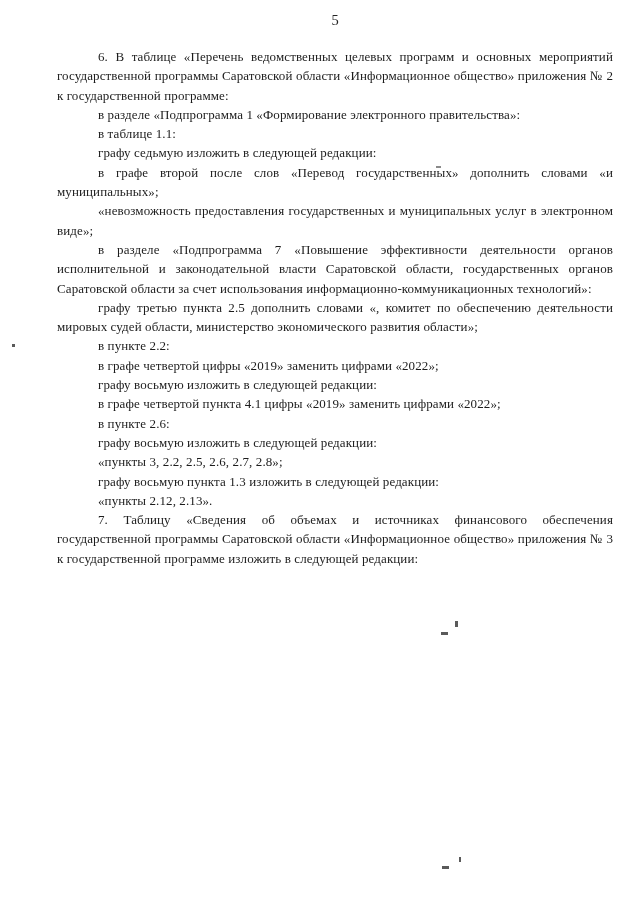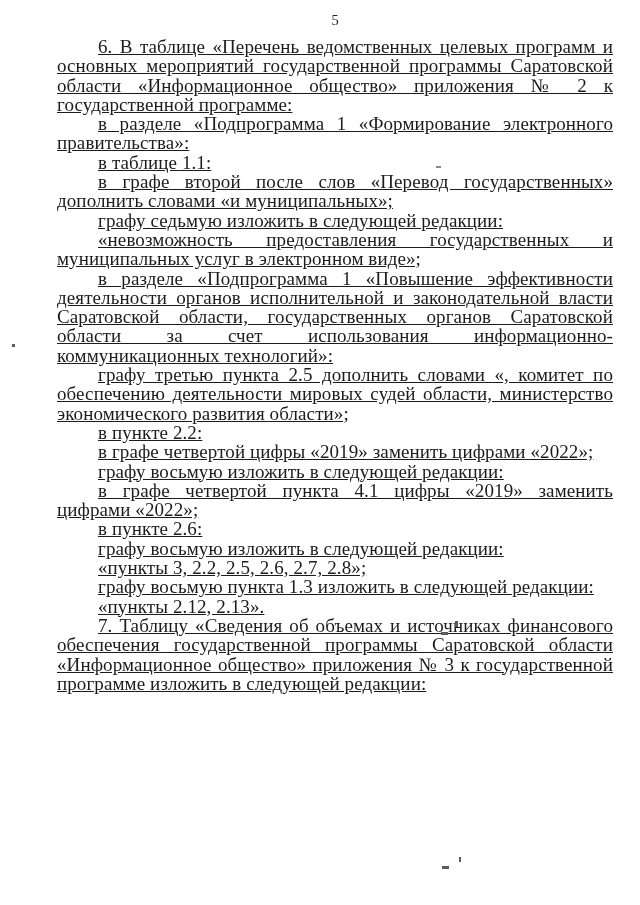--- a/index.html
+++ b/index.html
@@ -20,28 +20,27 @@
     position: absolute;
     top: 12px;
     left: 57px;
     width: 556px;
     text-align: center;
     font-size: 14.5px;
     color: #242424;
   }
   .doc-body {
     position: absolute;
-    top: 37px;
+    top: 47px;
     left: 57px;
     width: 556px;
-    font-size: 19px;
+    font-size: 13px;
     line-height: 19.3px;
     text-align: justify;
     letter-spacing: 0.1px;
-    text-decoration: underline;
   }
   .doc-body p {
     margin: 0;
     padding: 0;
     text-indent: 41px;
   }
   .speck {
     position: absolute;
     background: #5a5a5a;
   }
@@ -51,24 +50,24 @@
 <body>
 
 <div class="page">
 
   <div class="page-number">5</div>
 
   <div class="doc-body">
       <p>6. В таблице «Перечень ведомственных целевых программ и основных мероприятий государственной программы Саратовской области «Информационное общество» приложения № 2 к государственной программе:</p>
       <p>в разделе «Подпрограмма 1 «Формирование электронного правительства»:</p>
       <p>в таблице 1.1:</p>
+      <p>графу седьмую изложить в следующей редакции:</p>
       <p>в графе второй после слов «Перевод государственных» дополнить словами «и муниципальных»;</p>
-      <p>графу седьмую изложить в следующей редакции:</p>
       <p>«невозможность предоставления государственных и муниципальных услуг в электронном виде»;</p>
-      <p>в разделе «Подпрограмма 1 «Повышение эффективности деятельности органов исполнительной и законодательной власти Саратовской области, государственных органов Саратовской области за счет использования информационно-коммуникационных технологий»:</p>
+      <p>в разделе «Подпрограмма 7 «Повышение эффективности деятельности органов исполнительной и законодательной власти Саратовской области, государственных органов Саратовской области за счет использования информационно-коммуникационных технологий»:</p>
       <p>графу третью пункта 2.5 дополнить словами «, комитет по обеспечению деятельности мировых судей области, министерство экономического развития области»;</p>
       <p>в пункте 2.2:</p>
       <p>в графе четвертой цифры «2019» заменить цифрами «2022»;</p>
       <p>графу восьмую изложить в следующей редакции:</p>
       <p>в графе четвертой пункта 4.1 цифры «2019» заменить цифрами «2022»;</p>
       <p>в пункте 2.6:</p>
       <p>графу восьмую изложить в следующей редакции:</p>
       <p>«пункты 3, 2.2, 2.5, 2.6, 2.7, 2.8»;</p>
       <p>графу восьмую пункта 1.3 изложить в следующей редакции:</p>
       <p>«пункты 2.12, 2.13».</p>

